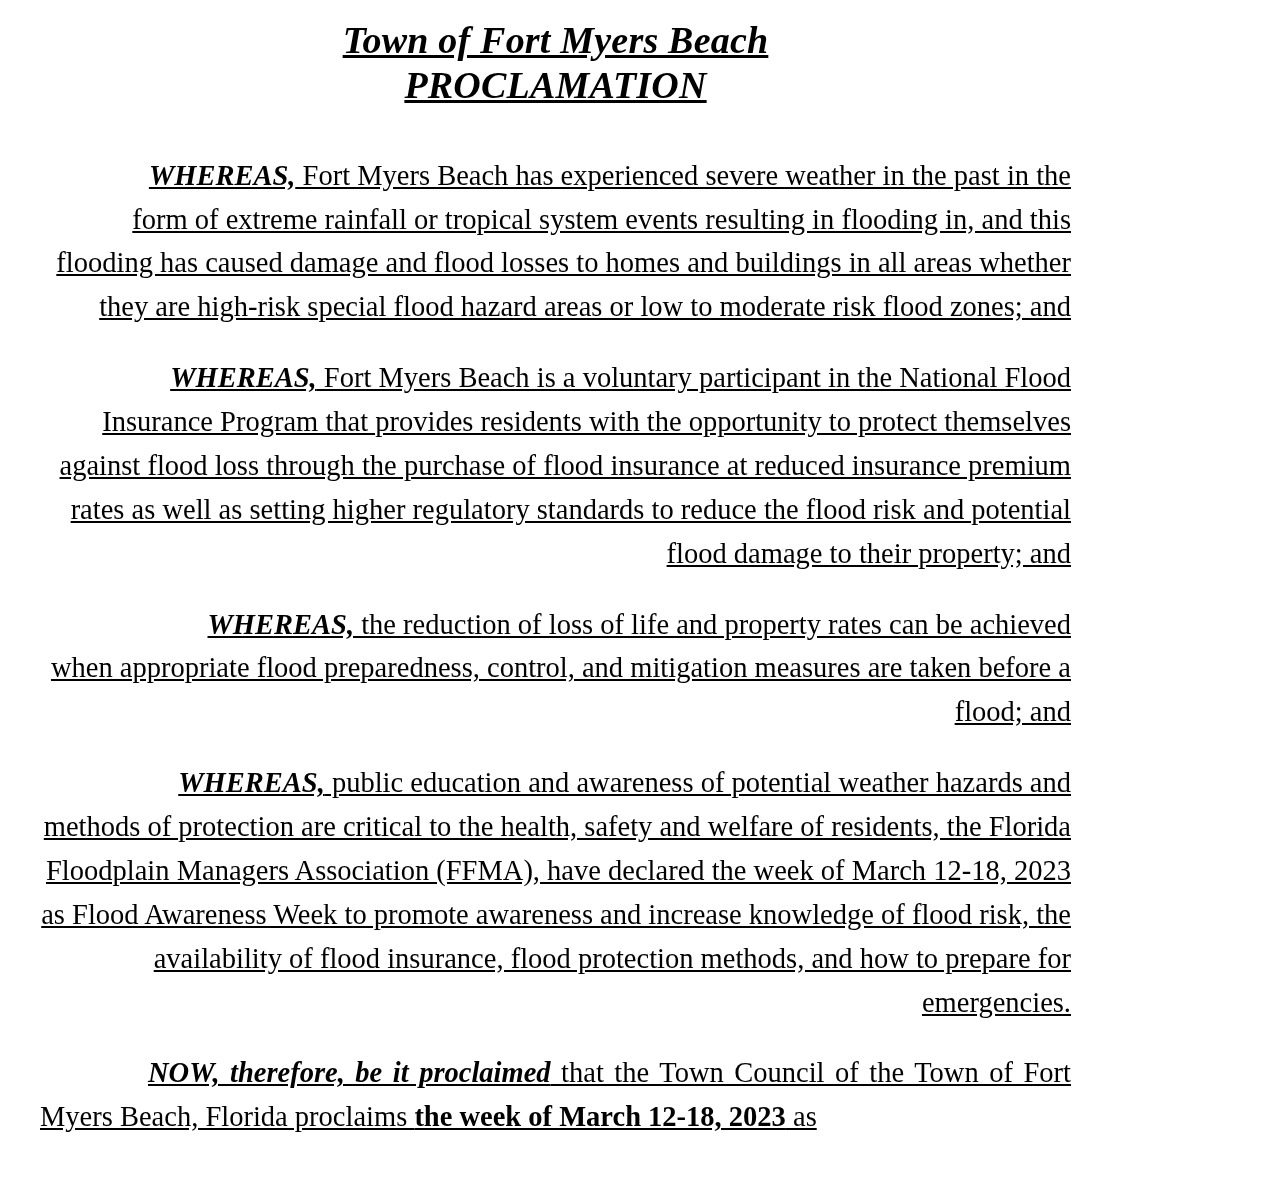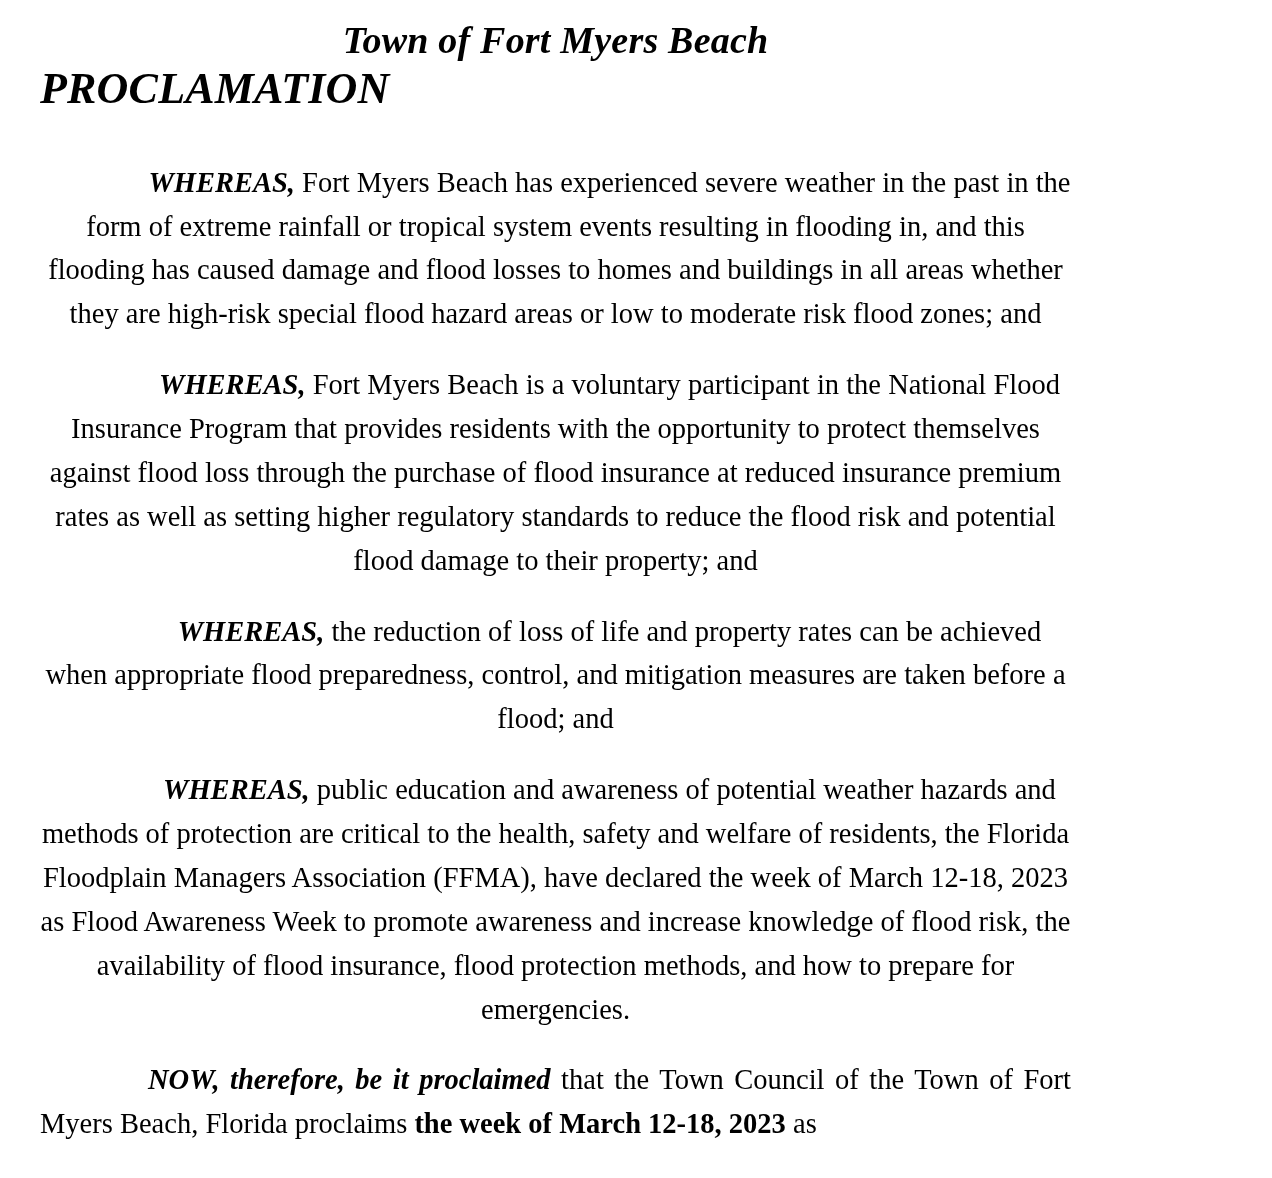--- a/index.html
+++ b/index.html
@@ -12,43 +12,44 @@
     min-height: 1178px;
     font-family: "Liberation Serif", "DejaVu Serif", serif;
     color: #000000;
   }
   .page {
     width: 1091px;
     min-height: 1178px;
     box-sizing: border-box;
     padding: 18px 20px 0 40px;
     position: relative;
+    text-decoration: underline;
   }
   .doc-title {
     text-align: center;
     font-weight: bold;
     font-style: italic;
     font-size: 38px;
     line-height: 1.18;
     letter-spacing: 0.2px;
     margin: 0;
   }
   .doc-subtitle {
-    text-align: left;
+    text-align: center;
     font-weight: bold;
     font-style: italic;
-    font-size: 44px;
+    font-size: 38px;
     line-height: 1.18;
     letter-spacing: 0.2px;
     margin: 0 0 46px 0;
   }
   .para {
     font-size: 28.5px;
     line-height: 1.54;
-    text-align: center;
+    text-align: right;
     margin: 0 0 27px 0;
     text-indent: 108px;
   }
   .para.justify {
     text-align: justify;
     text-justify: inter-word;
   }
   .para:last-child {
     margin-bottom: 16px;
   }

